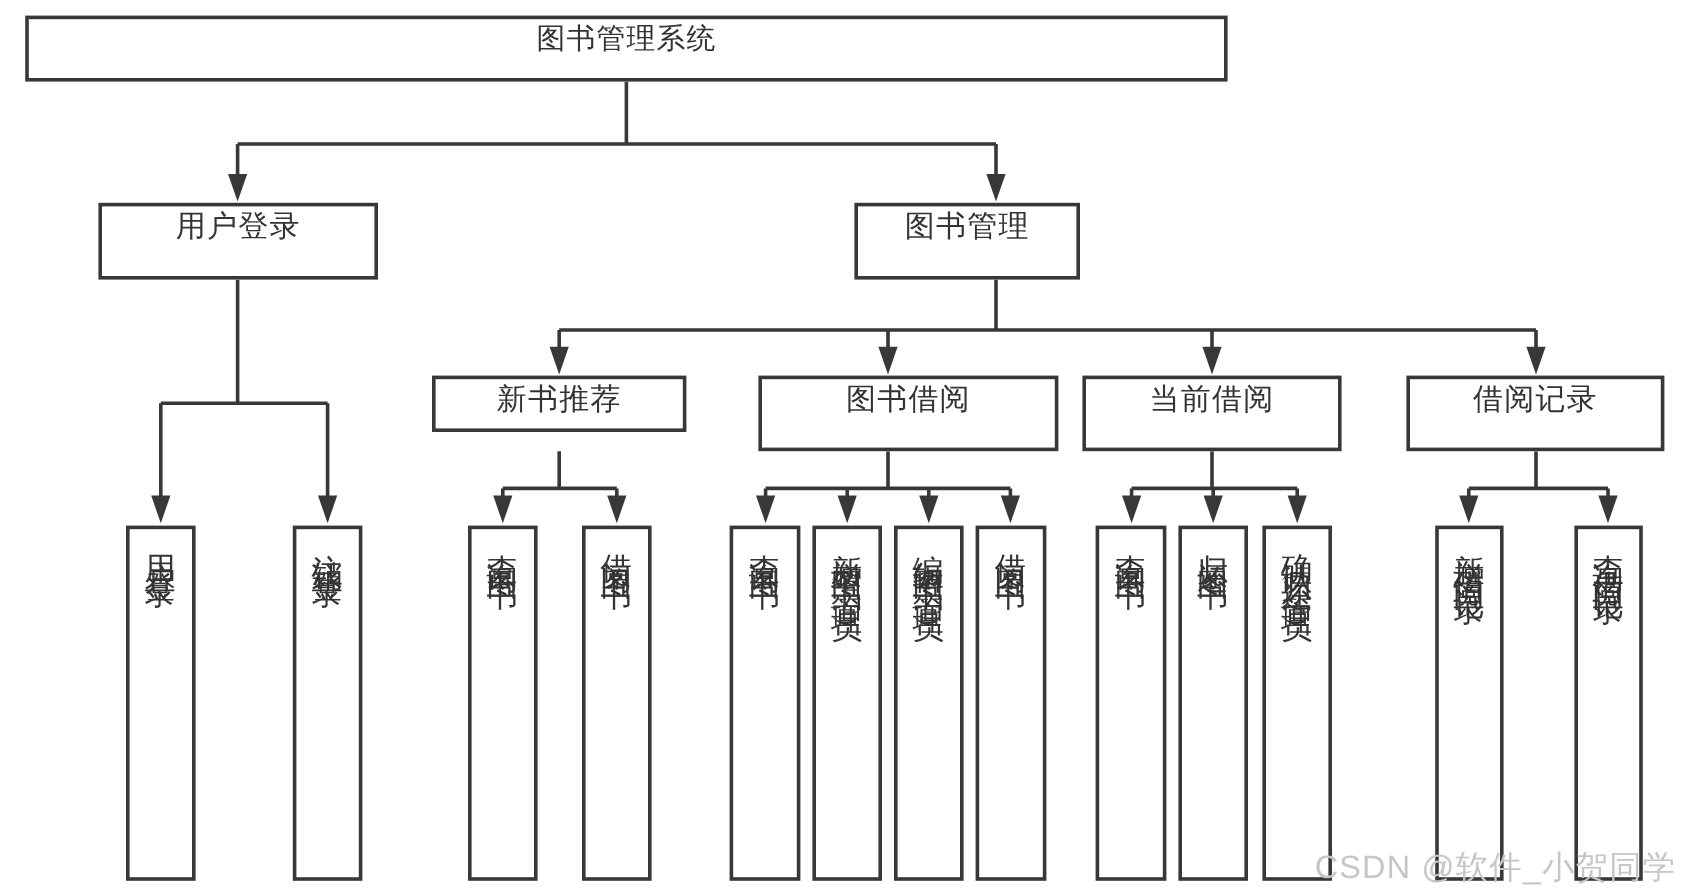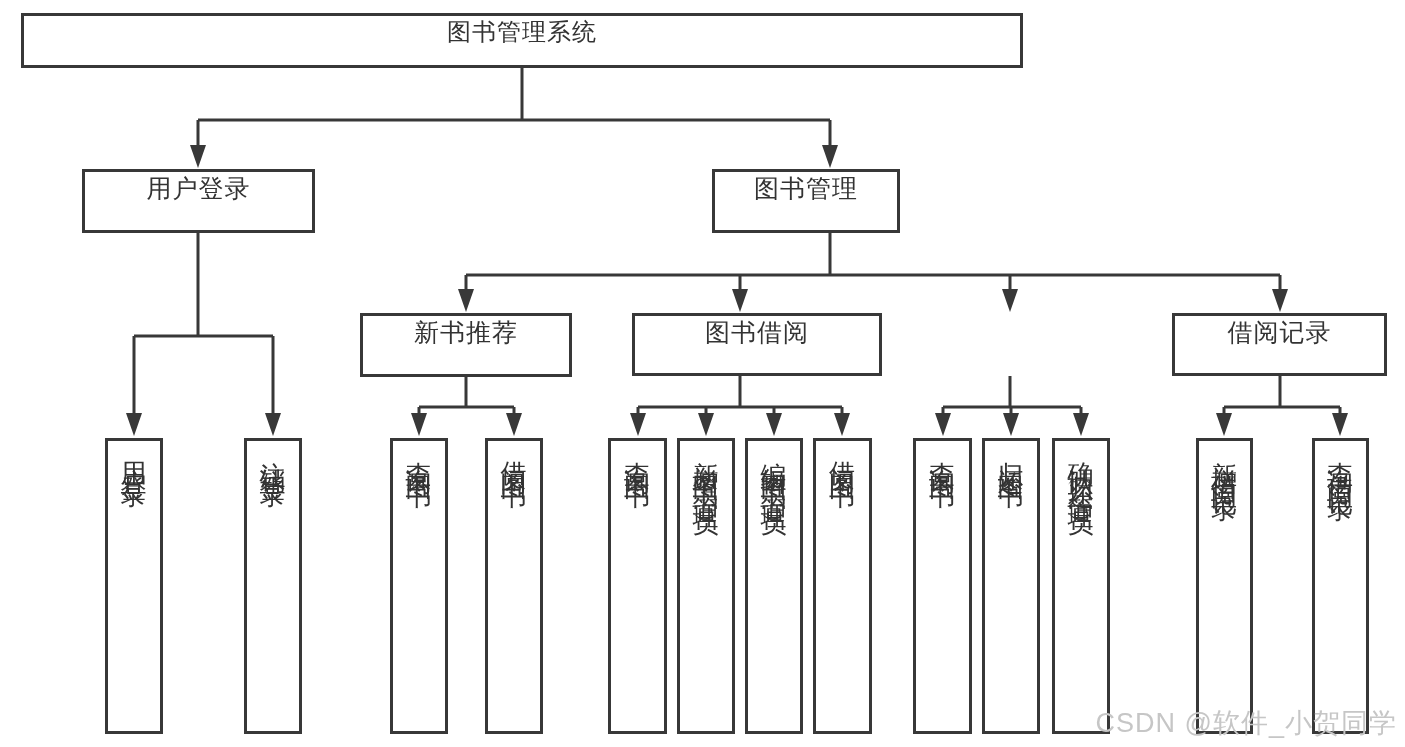--- a/index.html
+++ b/index.html
@@ -78,25 +78,28 @@
     <span class="label">图书管理系统</span>
   </div>
 
   <div class="node h" style="left:82px;top:169px;width:233px;height:64px">
     <span class="label">用户登录</span>
   </div>
   <div class="node h" style="left:712px;top:169px;width:188px;height:64px">
     <span class="label">图书管理</span>
   </div>
 
-  <div class="node h" style="left:360px;top:313px;width:212px;height:64px">
+  <div class="node h" style="left:360px;top:313px;width:212px;height:47px">
     <span class="label">新书推荐</span>
   </div>
   <div class="node h" style="left:632px;top:313px;width:250px;height:63px">
     <span class="label">图书借阅</span>
+  </div>
+  <div class="node h" style="left:902px;top:313px;width:216px;height:63px">
+    <span class="label">当前借阅</span>
   </div>
   <div class="node h" style="left:1172px;top:313px;width:215px;height:63px">
     <span class="label">借阅记录</span>
   </div>
 
   <div class="node v" style="left:105px;top:438px">
     <span class="label">用户登录</span>
   </div>
   <div class="node v" style="left:244px;top:438px">
     <span class="label">注销登录</span>

